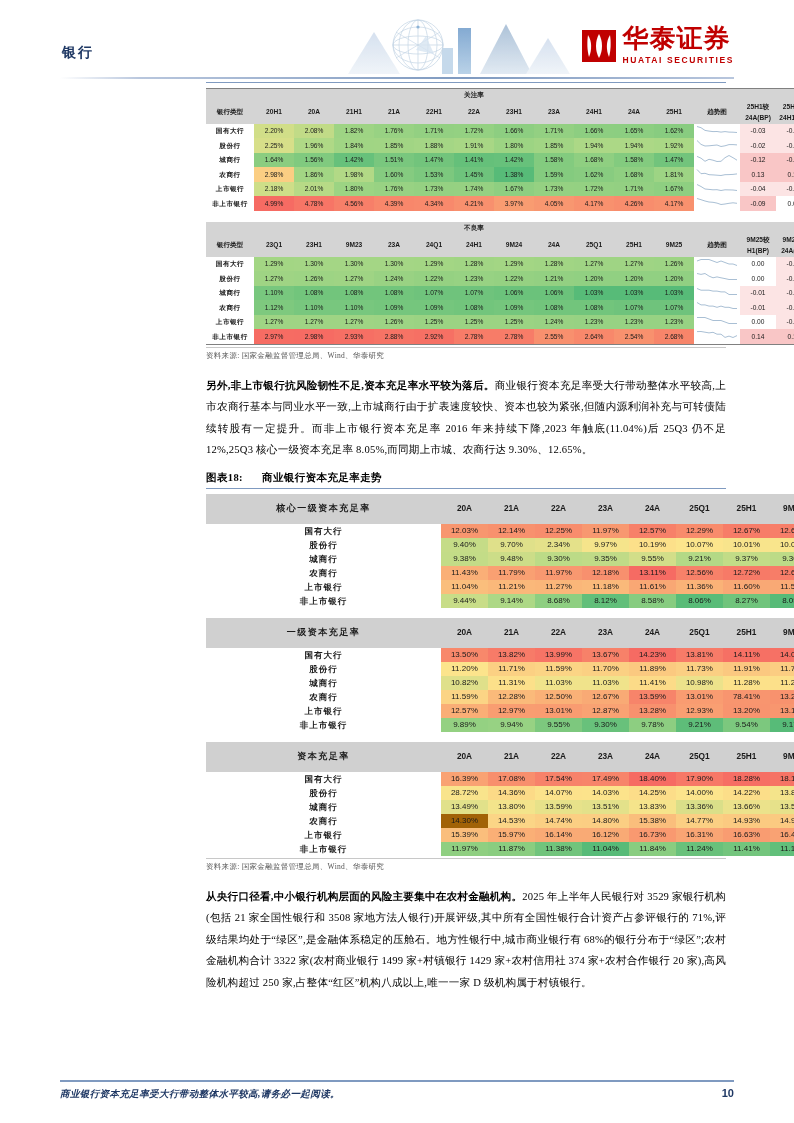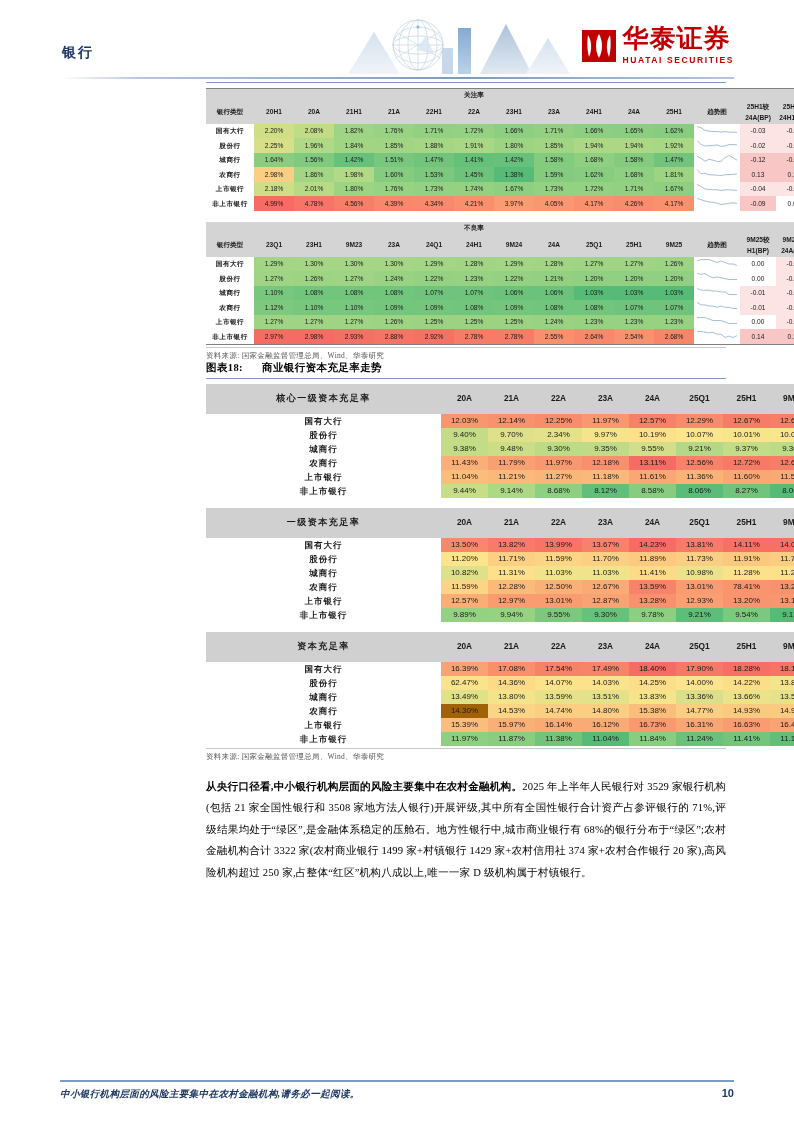--- a/index.html
+++ b/index.html
@@ -577,20 +577,21 @@
               <polyline points="2.0,2.6 6.0,2.5 10.0,3.2 14.0,3.9 18.0,3.3 22.0,5.2 26.0,5.2 30.0,8.4 34.0,7.1 38.0,8.5 42.0,6.6" fill="none" stroke="#9fb8cf" stroke-width="0.9"></polyline>
             </svg></td>
           <td class="delta pos">0.14</td>
           <td class="delta pos">0.13</td>
         </tr>
       </tbody>
     </table>
 
   <div class="source">资料来源: 国家金融监督管理总局、Wind、华泰研究</div>
 
+  <p class="para"><b>另外,非上市银行抗风险韧性不足,资本充足率水平较为落后。</b><span>商业银行资本充足率受大行带动整体水平较高,上市农商行基本与同业水平一致,上市城商行由于扩表速度较快、资本也较为紧张,但随内源利润补充与可转债陆续转股有一定提升。而非上市银行资本充足率 2016 年来持续下降,2023 年触底(11.04%)后 25Q3 仍不足 12%,25Q3 核心一级资本充足率 8.05%,而同期上市城、农商行达 9.30%、12.65%。</span></p>
 
   <div class="exhibit-title">
     <span class="num">图表18:</span>
     <span class="tl">商业银行资本充足率走势</span>
   </div>
   <div class="exhibit-rule"></div>
 
   <div id="t18wrap">
       <table class="cap">
         <colgroup>
@@ -808,21 +809,21 @@
             <td style="background:rgb(248,143,109)">17.08%</td>
             <td style="background:rgb(247,130,106)">17.54%</td>
             <td style="background:rgb(247,132,106)">17.49%</td>
             <td style="background:rgb(246,107,99)">18.40%</td>
             <td style="background:rgb(247,120,103)">17.90%</td>
             <td style="background:rgb(246,110,100)">18.28%</td>
             <td style="background:rgb(246,115,101)">18.10%</td>
           </tr>
           <tr>
             <td class="rl">股份行</td>
-            <td style="background:rgb(249,228,140)">62.47%</td>
+            <td style="background:rgb(249,228,140)">28.72%</td>
             <td style="background:rgb(252,218,135)">14.36%</td>
             <td style="background:rgb(252,226,139)">14.07%</td>
             <td style="background:rgb(252,227,139)">14.03%</td>
             <td style="background:rgb(252,221,137)">14.25%</td>
             <td style="background:rgb(252,228,140)">14.00%</td>
             <td style="background:rgb(252,222,137)">14.22%</td>
             <td style="background:rgb(244,228,139)">13.82%</td>
           </tr>
           <tr>
             <td class="rl">城商行</td>
@@ -873,16 +874,16 @@
     </div>
 
   <div class="source">资料来源: 国家金融监督管理总局、Wind、华泰研究</div>
 
   <p class="para"><b>从央行口径看,中小银行机构层面的风险主要集中在农村金融机构。</b><span>2025 年上半年人民银行对 3529 家银行机构(包括 21 家全国性银行和 3508 家地方法人银行)开展评级,其中所有全国性银行合计资产占参评银行的 71%,评级结果均处于“绿区”,是金融体系稳定的压舱石。地方性银行中,城市商业银行有 68%的银行分布于“绿区”;农村金融机构合计 3322 家(农村商业银行 1499 家+村镇银行 1429 家+农村信用社 374 家+农村合作银行 20 家),高风险机构超过 250 家,占整体“红区”机构八成以上,唯一一家 D 级机构属于村镇银行。</span></p>
 </div>
 
 <div class="footer">
   <div class="footer-rule"></div>
   <div class="footer-row">
-    <span class="footer-text">中小银行机构层面的风险主要集中在农村金融机构,请务必一起阅读。</span>
+    <span class="footer-text">商业银行资本充足率受大行带动整体水平较高,请务必一起阅读。</span>
     <span class="footer-page">10</span>
   </div>
 </div>
 
 </body></html>

